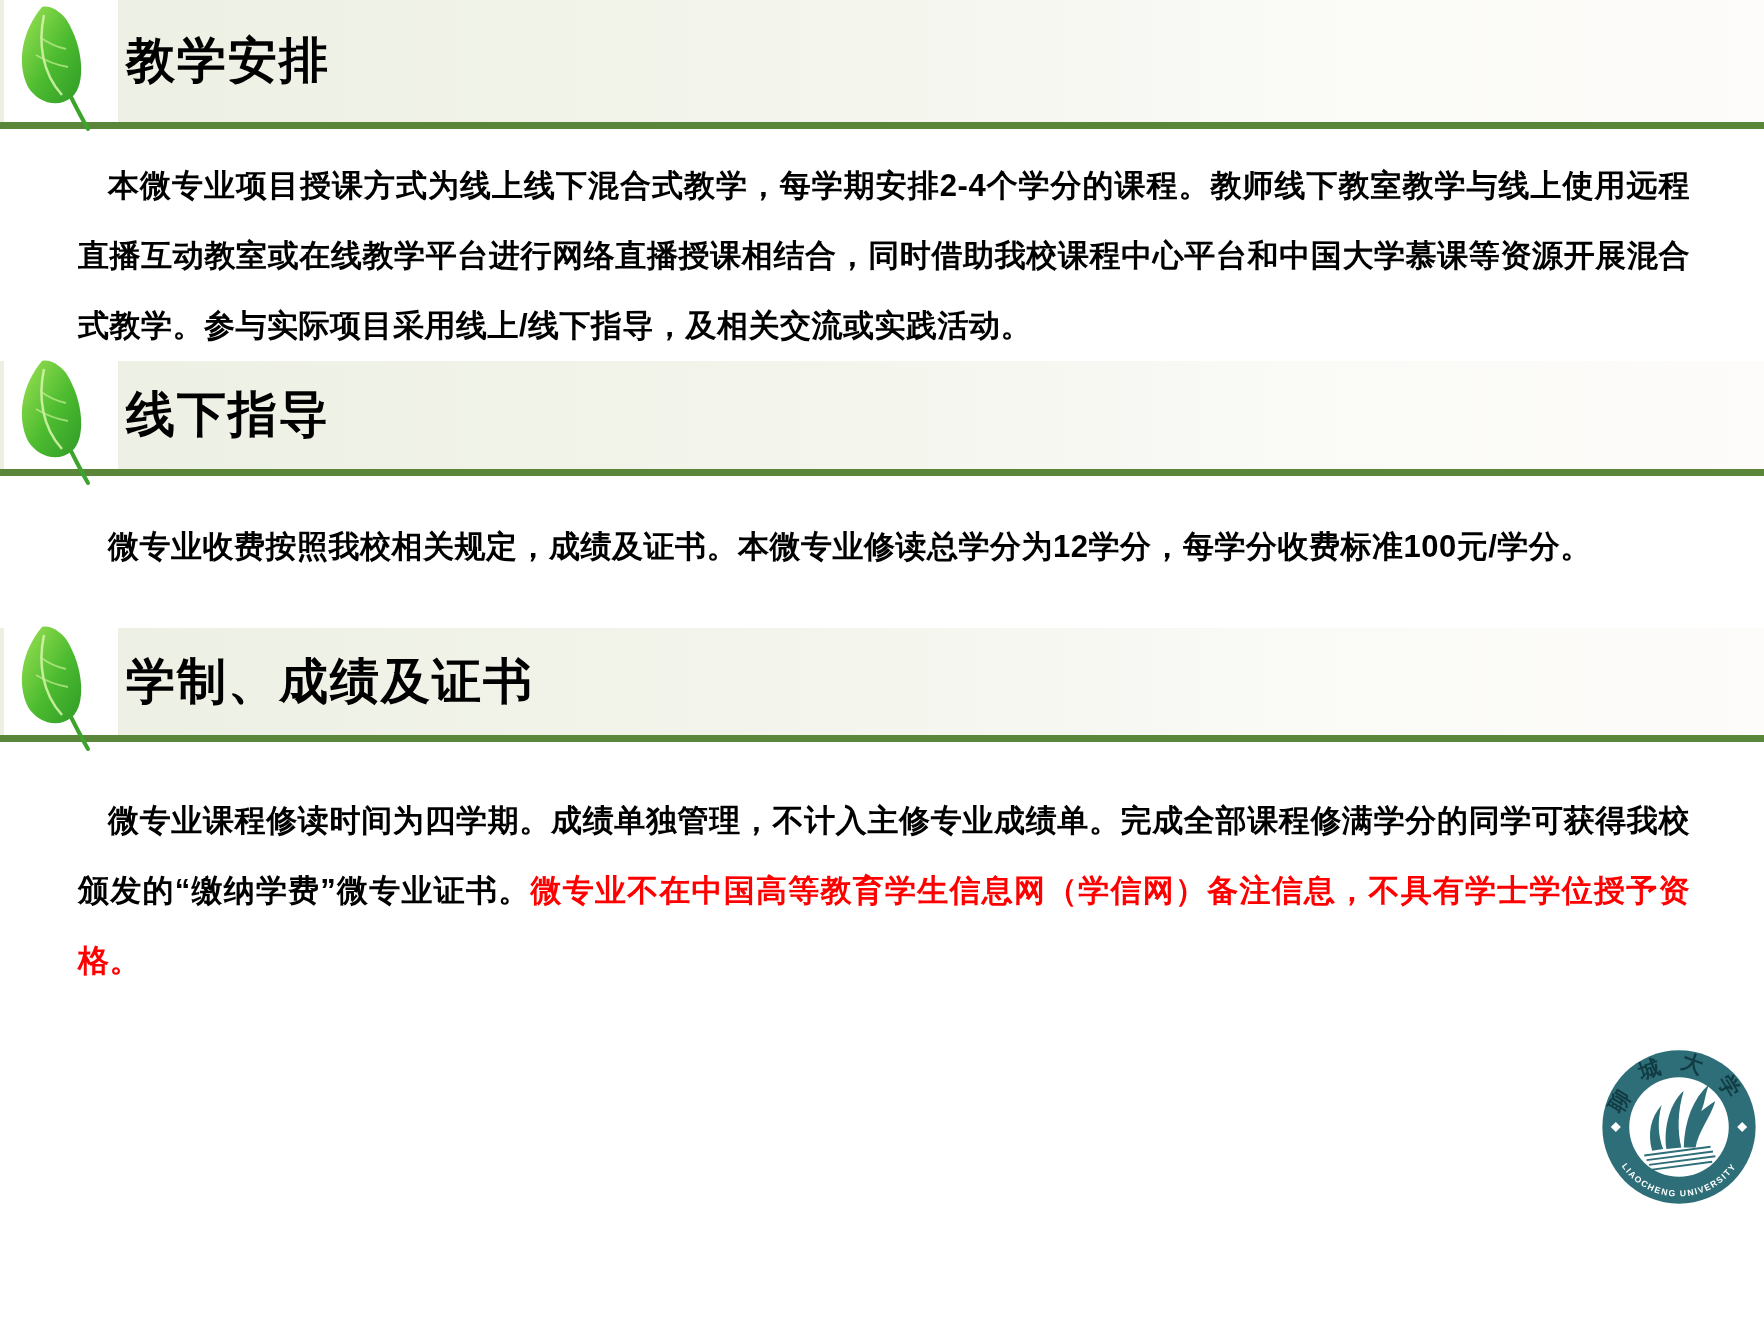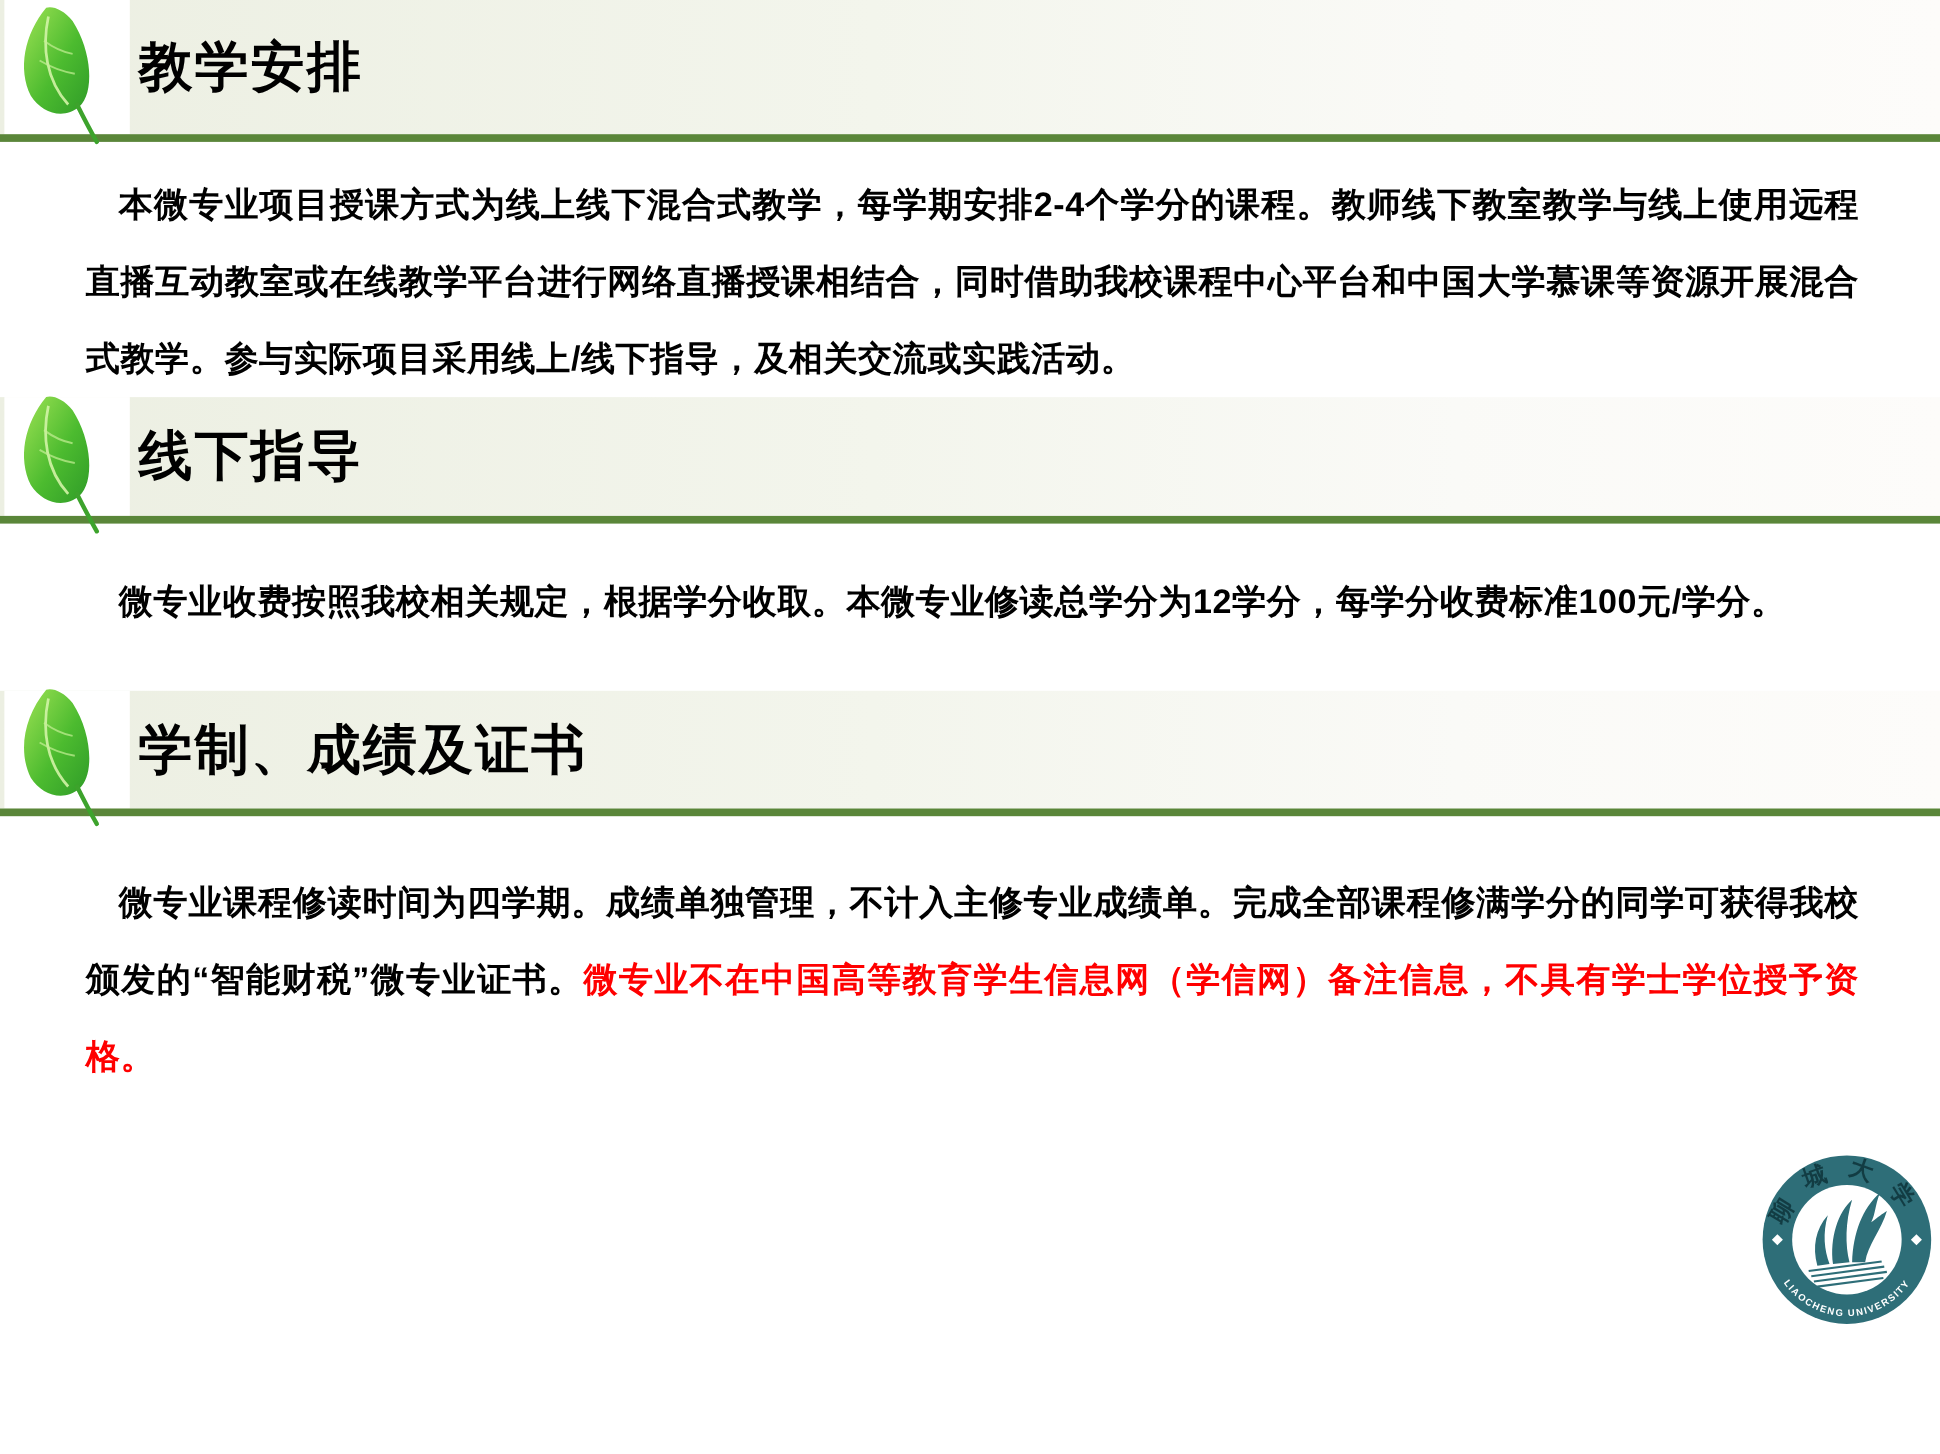--- a/index.html
+++ b/index.html
@@ -101,21 +101,21 @@
         <path d="M34,4 C14,28 8,60 20,84 C30,100 50,106 64,94 C78,82 76,44 58,16 C50,6 40,2 34,4 Z" fill="url(#lg2)"></path>
         <path d="M36,12 C30,40 34,70 54,92" stroke="#d2f3a6" stroke-width="2.5" fill="none" opacity="0.9"></path>
         <path d="M32,34 C40,40 48,44 58,46" stroke="#c4ef96" stroke-width="1.8" fill="none" opacity="0.7"></path>
         <path d="M28,52 C38,58 48,62 60,64" stroke="#c4ef96" stroke-width="1.8" fill="none" opacity="0.7"></path>
         <path d="M62,92 C68,104 72,112 80,126" stroke="#3da32c" stroke-width="4" fill="none" stroke-linecap="round"></path>
       </svg>
     </div>
     <div class="rule"></div>
   </div>
 
-  <p class="para para-2">微专业收费按照我校相关规定，根据学分收取。本微专业修读总学分为12学分，每学分收费标准100元/学分。</p>
+  <p class="para para-2">微专业收费按照我校相关规定，成绩及证书。本微专业修读总学分为12学分，每学分收费标准100元/学分。</p>
 
   <div class="sec-header hdr-gap-3">
     <div class="band band-3">
       <div class="leaf-box"></div>
       <div class="sec-title">学制、成绩及证书</div>
       <svg class="leaf leaf-pos-3" viewBox="0 0 110 130" aria-hidden="true">
         <defs>
           <linearGradient id="lg3" x1="0" y1="0" x2="1" y2="1">
             <stop offset="0" stop-color="#9ee254"></stop>
               <stop offset="0.55" stop-color="#4cbb2f"></stop>
@@ -125,21 +125,21 @@
         <path d="M34,4 C14,28 8,60 20,84 C30,100 50,106 64,94 C78,82 76,44 58,16 C50,6 40,2 34,4 Z" fill="url(#lg3)"></path>
         <path d="M36,12 C30,40 34,70 54,92" stroke="#d2f3a6" stroke-width="2.5" fill="none" opacity="0.9"></path>
         <path d="M32,34 C40,40 48,44 58,46" stroke="#c4ef96" stroke-width="1.8" fill="none" opacity="0.7"></path>
         <path d="M28,52 C38,58 48,62 60,64" stroke="#c4ef96" stroke-width="1.8" fill="none" opacity="0.7"></path>
         <path d="M62,92 C68,104 72,112 80,126" stroke="#3da32c" stroke-width="4" fill="none" stroke-linecap="round"></path>
       </svg>
     </div>
     <div class="rule"></div>
   </div>
 
-  <p class="para para-3"><span>微专业课程修读时间为四学期。成绩单独管理，不计入主修专业成绩单。完成全部课程修满学分的同学可获得我校颁发的“智能财税”微专业证书。</span><span class="red">微专业不在中国高等教育学生信息网（学信网）备注信息，不具有学士学位授予资格。</span></p>
+  <p class="para para-3"><span>微专业课程修读时间为四学期。成绩单独管理，不计入主修专业成绩单。完成全部课程修满学分的同学可获得我校颁发的“缴纳学费”微专业证书。</span><span class="red">微专业不在中国高等教育学生信息网（学信网）备注信息，不具有学士学位授予资格。</span></p>
 
   <svg class="seal" viewBox="0 0 200 200" aria-hidden="false">
     <circle cx="100" cy="100" r="97" fill="#2e6e78"></circle>
     <circle cx="100" cy="100" r="63" fill="#ffffff"></circle>
 
     <g fill="#2e6e78">
       <path d="M66,130 C60,108 64,88 78,72 C72,93 74,112 80,128 Z"></path>
       <path d="M84,128 C80,98 90,68 106,54 C98,80 98,106 103,126 Z"></path>
       <path d="M106,126 C107,92 118,64 138,46 C132,62 133,70 128,80 C136,74 141,70 146,67 C140,88 124,106 121,126 Z"></path>
     </g>

